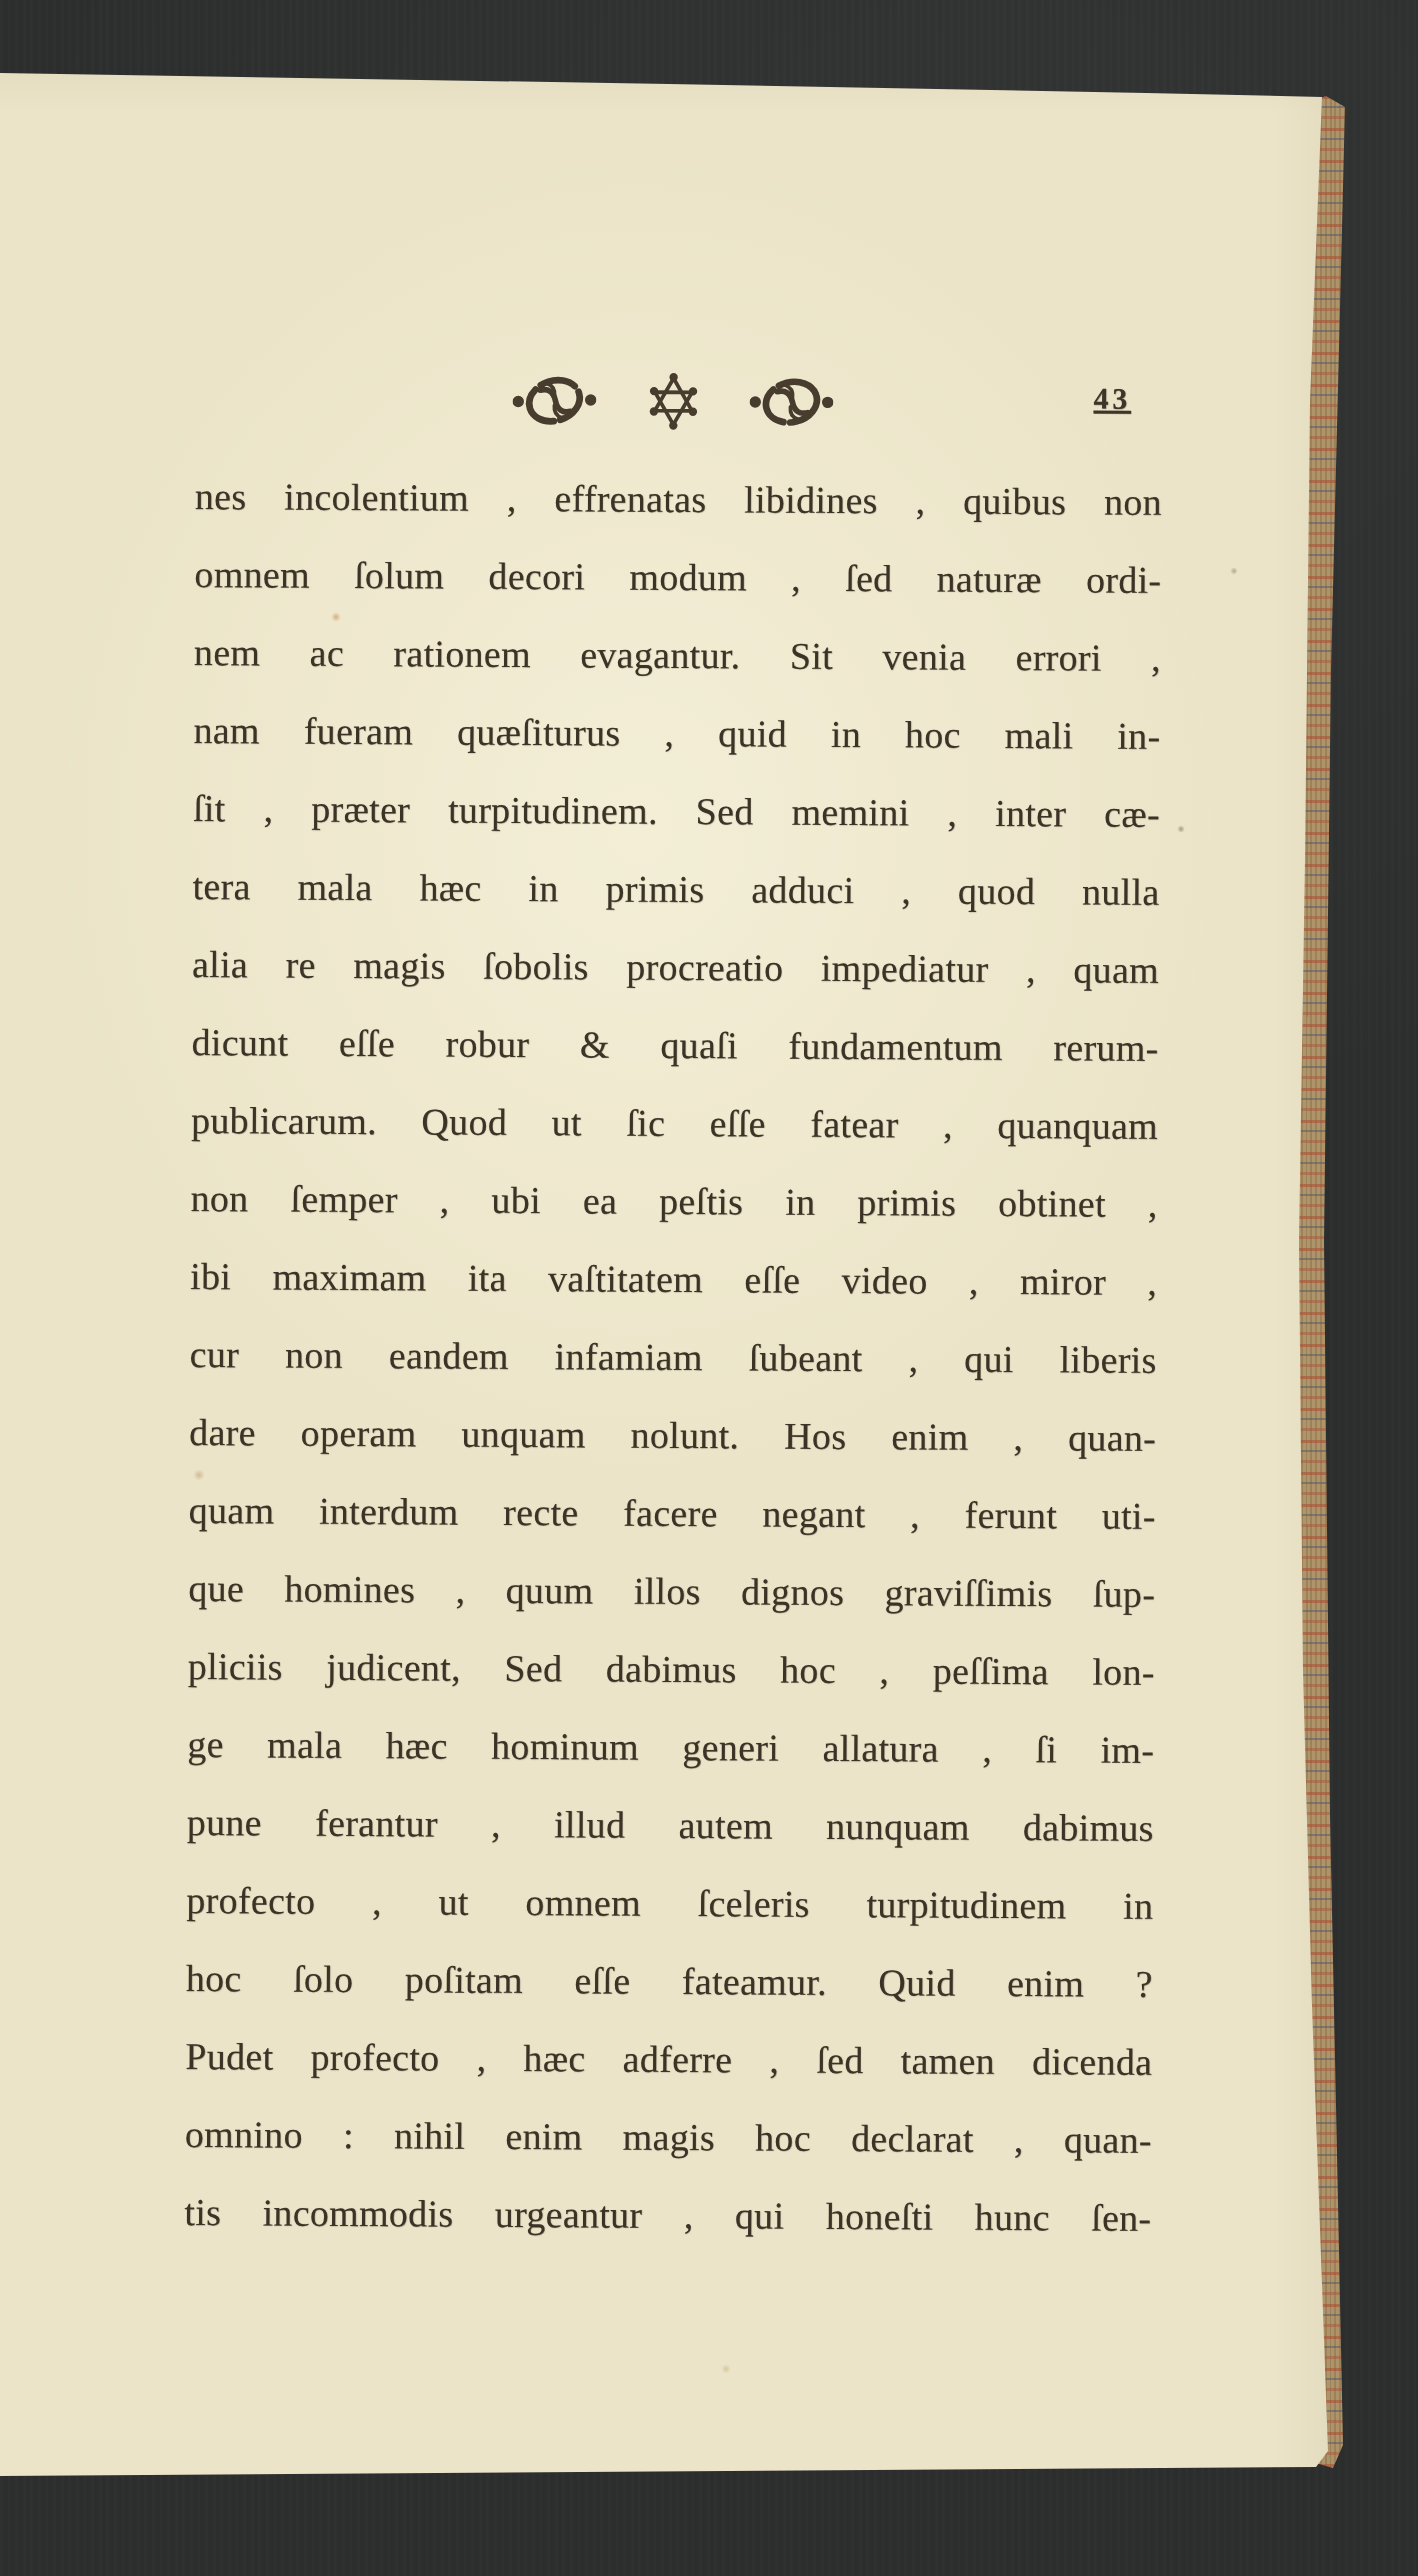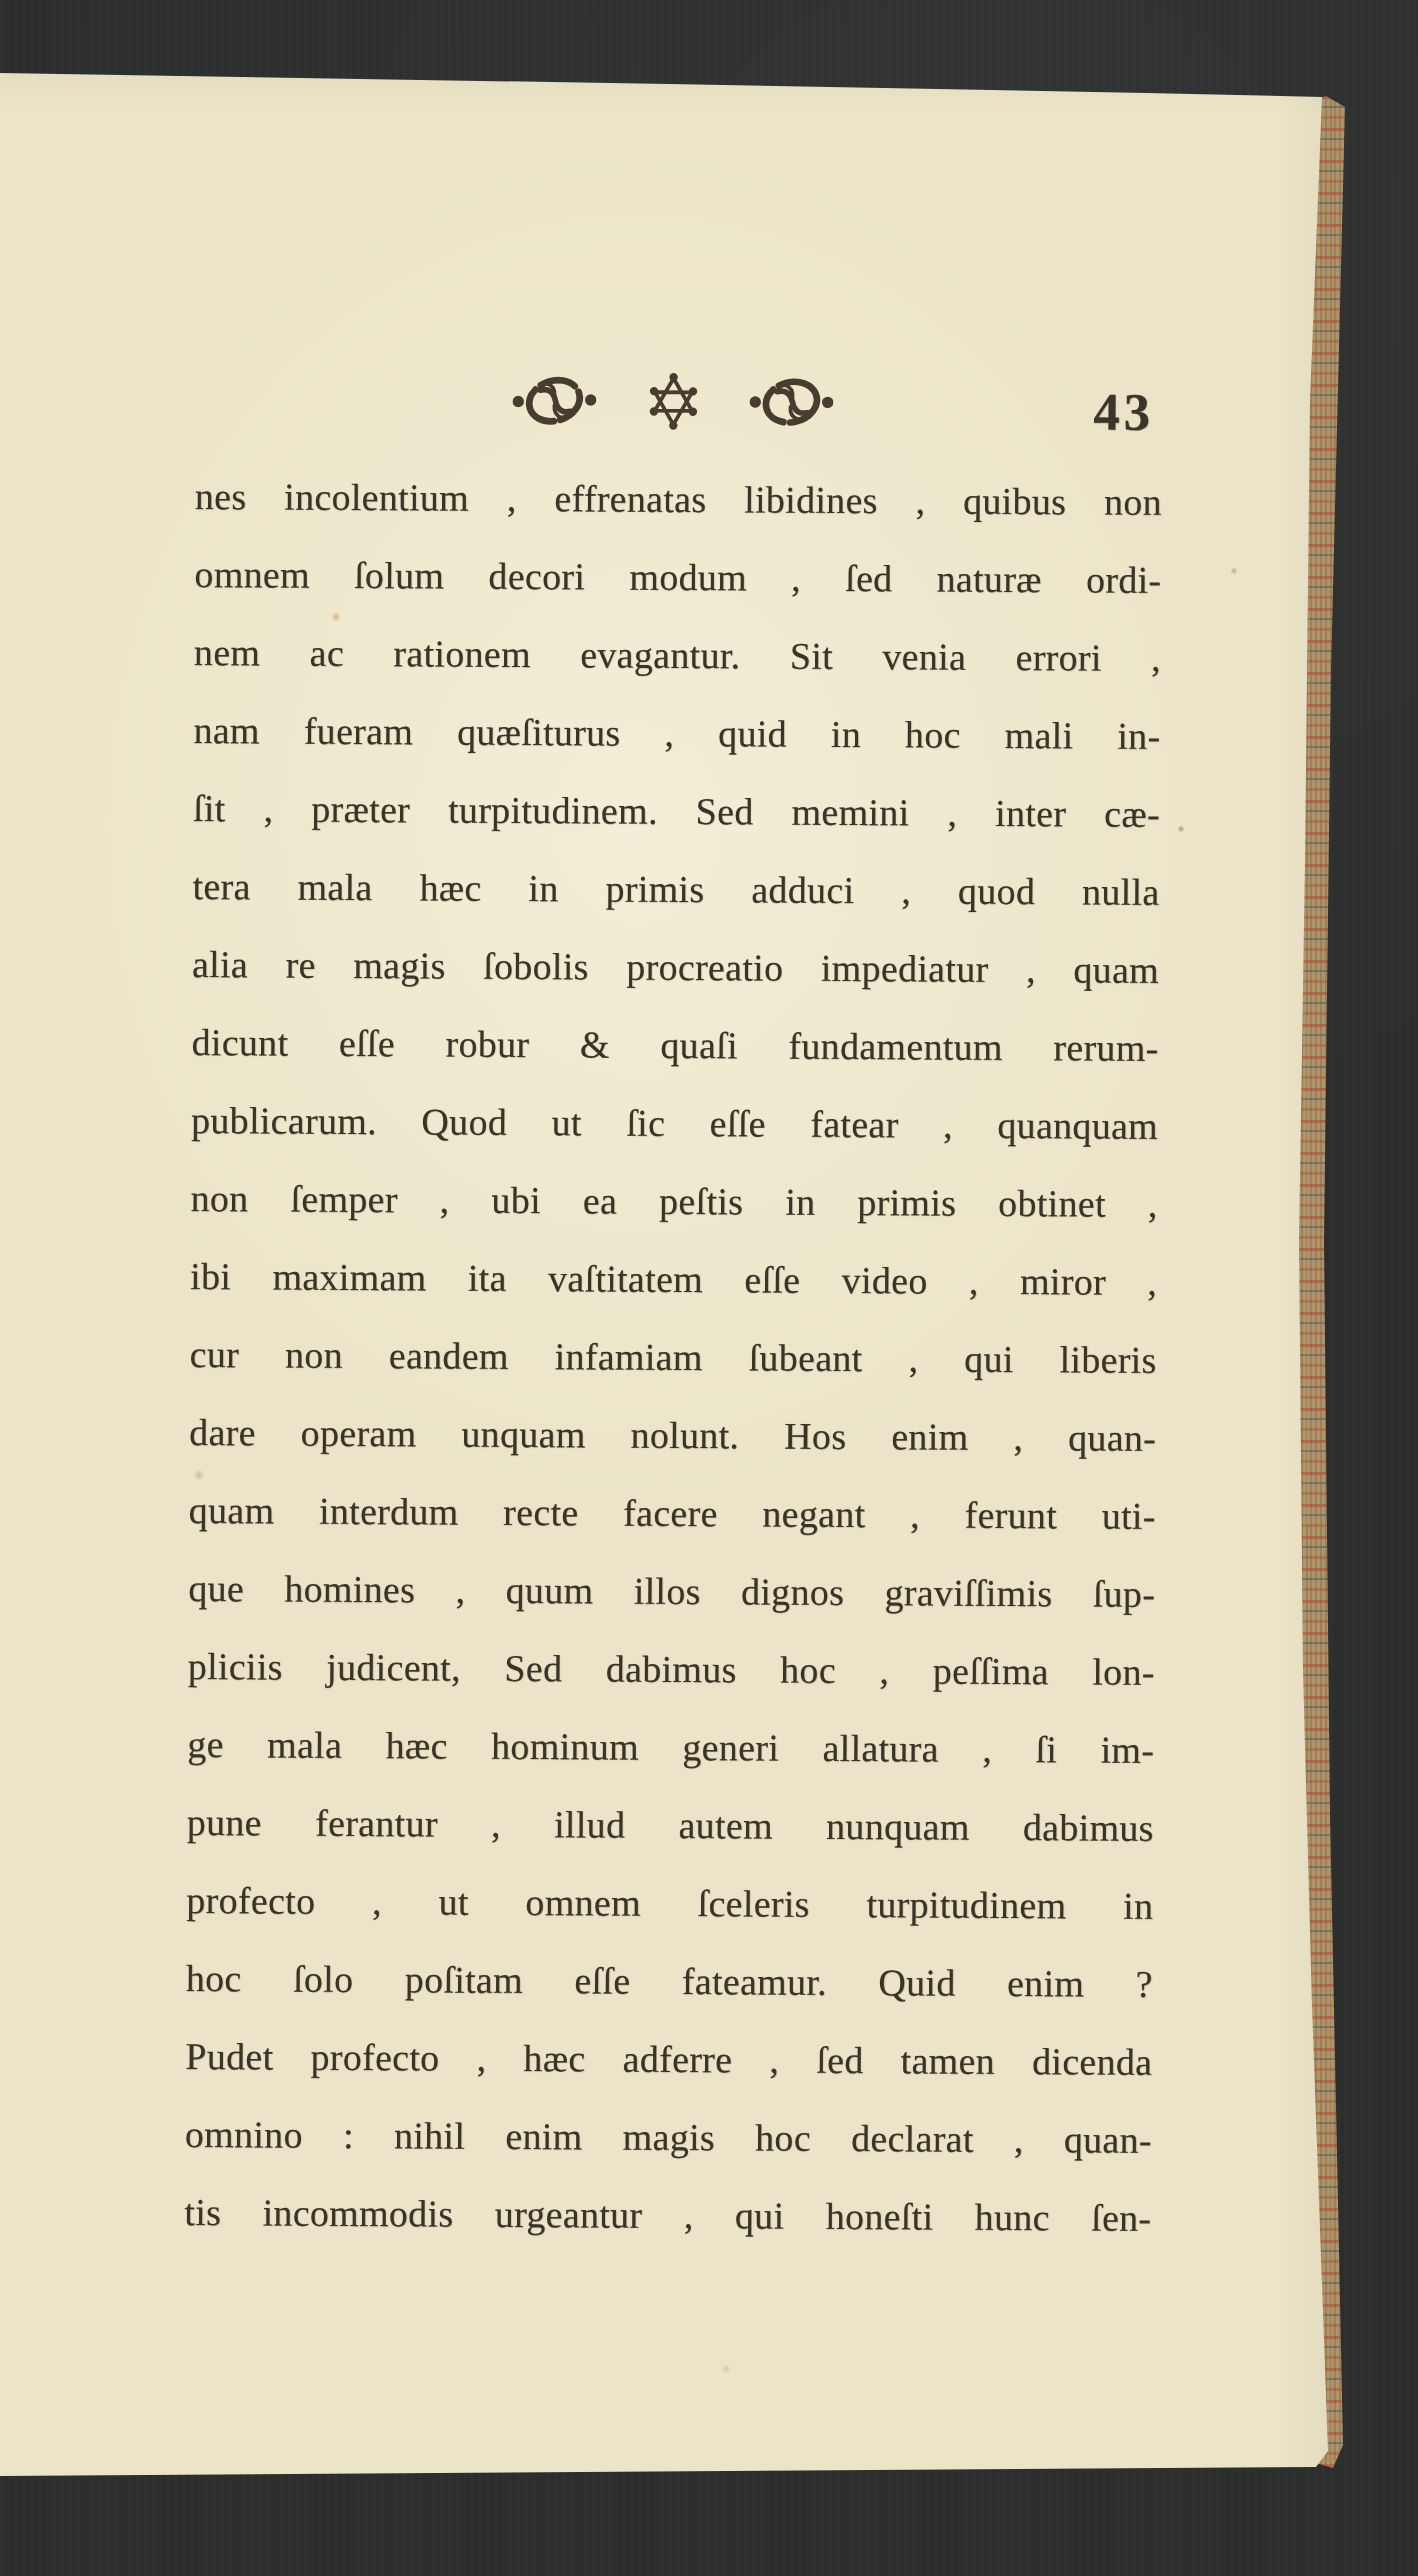--- a/index.html
+++ b/index.html
@@ -56,23 +56,24 @@
     transform-origin:191px 478px;
     color:#3c3327;
   }
   .ornaments{
     position:absolute;left:512px;top:367px;width:321px;height:63px;
     display:flex;align-items:center;justify-content:space-between;
   }
   .ornaments svg{display:block;}
   .page-number{
     position:absolute;left:1093px;top:376px;
-    font-size:53px;font-weight:bold;letter-spacing:3.8px;
+    font-size:30px;font-weight:bold;letter-spacing:3.8px;
     color:#3e352a;
     text-shadow:0.5px 0.5px 1px rgba(62,53,42,0.5);
+    text-decoration:underline;
   }
   .textblock{
     position:absolute;left:195px;top:457px;width:967px;
   }
   .line{
     height:78px;line-height:78px;
     font-size:38px;
     letter-spacing:0.3px;
     text-align:justify;
     -moz-text-align-last:justify;

